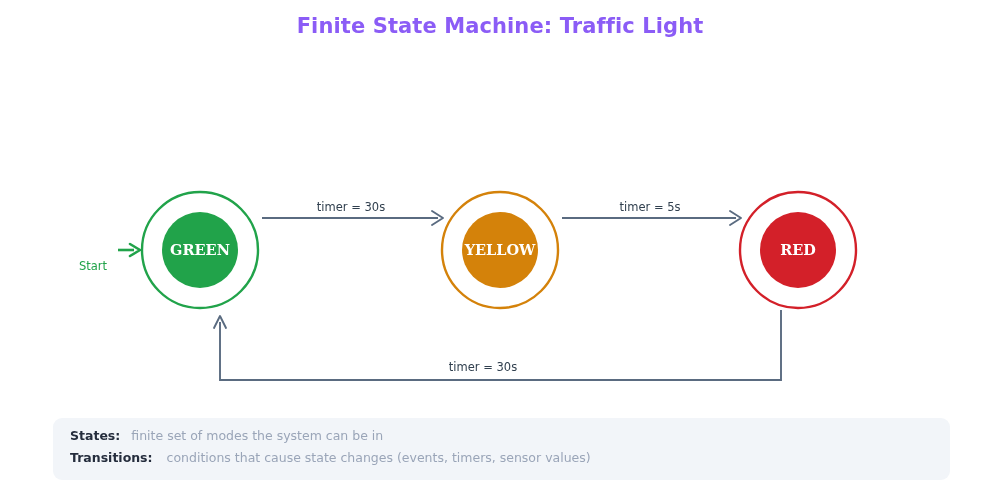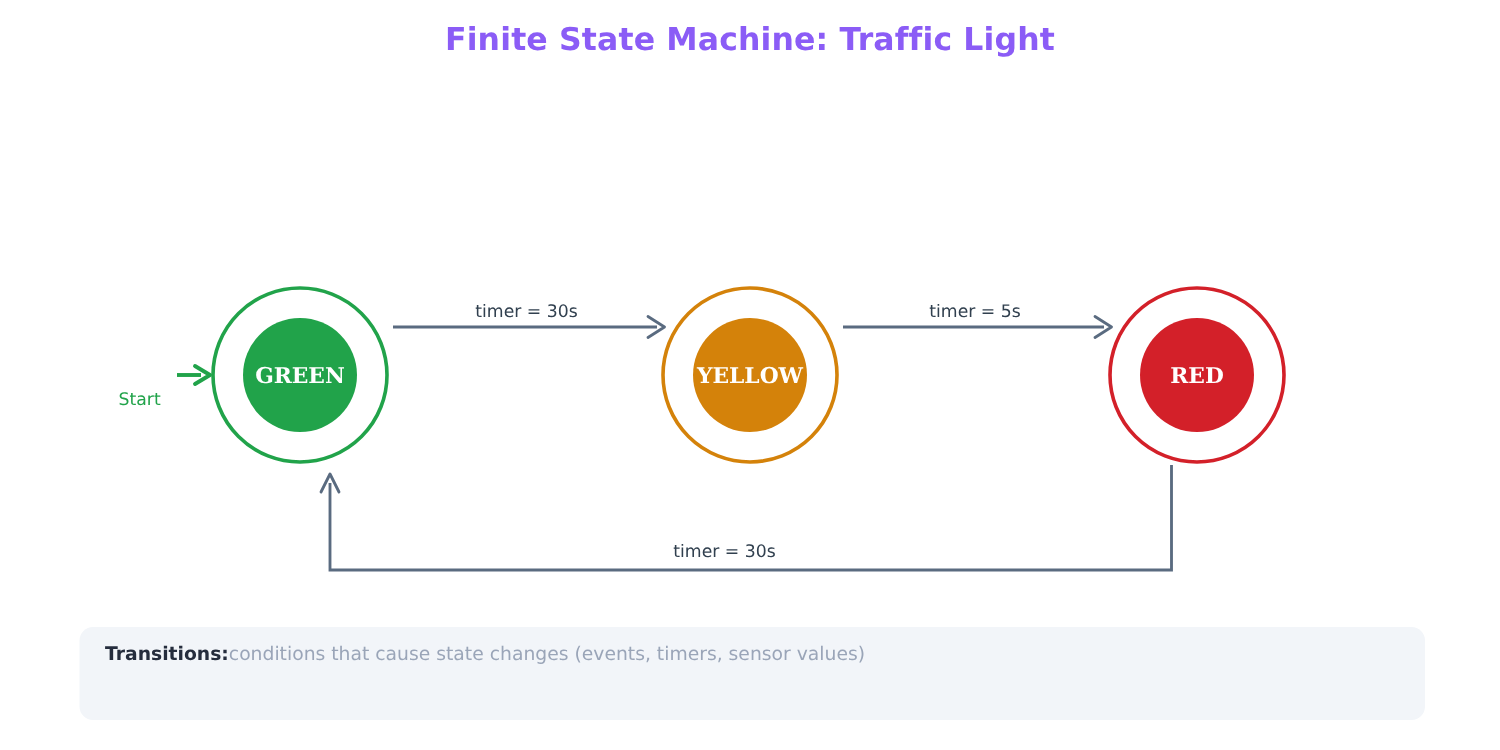--- a/index.html
+++ b/index.html
@@ -72,21 +72,21 @@
     font-weight: bold;
     color: #252d3d;
     white-space: nowrap;
   }
   .legend-def {
     font-size: 12.5px;
     color: #9aa5b8;
     white-space: nowrap;
   }
   .legend-row-states .legend-def { margin-left: 11px; }
-  .legend-row-transitions .legend-def { }
+  .legend-row-transitions .legend-def { margin-left: 14px; }
 </style>
 </head>
 <body>
 
 <div id="diagram-title">Finite State Machine: Traffic Light</div>
 
 <svg id="fsm-canvas" width="1000" height="500">
 
   <g>
     <line x1="118" y1="250" x2="134" y2="250" stroke="#21a34a" stroke-width="2.6"></line>
@@ -126,17 +126,21 @@
 
   <g>
     <circle cx="798" cy="250" r="58" fill="#ffffff" stroke="#d32029" stroke-width="2.4"></circle>
     <circle cx="798" cy="250" r="38" fill="#d32029"></circle>
     <text class="node-label" x="798" y="255" text-anchor="middle">RED</text>
   </g>
 
 </svg>
 
 <div id="legend-box">
+  <div class="legend-row legend-row-states">
+    <span class="legend-term">States:</span>
+    <span class="legend-def">finite set of modes the system can be in</span>
+  </div>
   <div class="legend-row legend-row-transitions">
     <span class="legend-term">Transitions:</span>
     <span class="legend-def">conditions that cause state changes (events, timers, sensor values)</span>
   </div>
 </div>
 
 </body></html>

